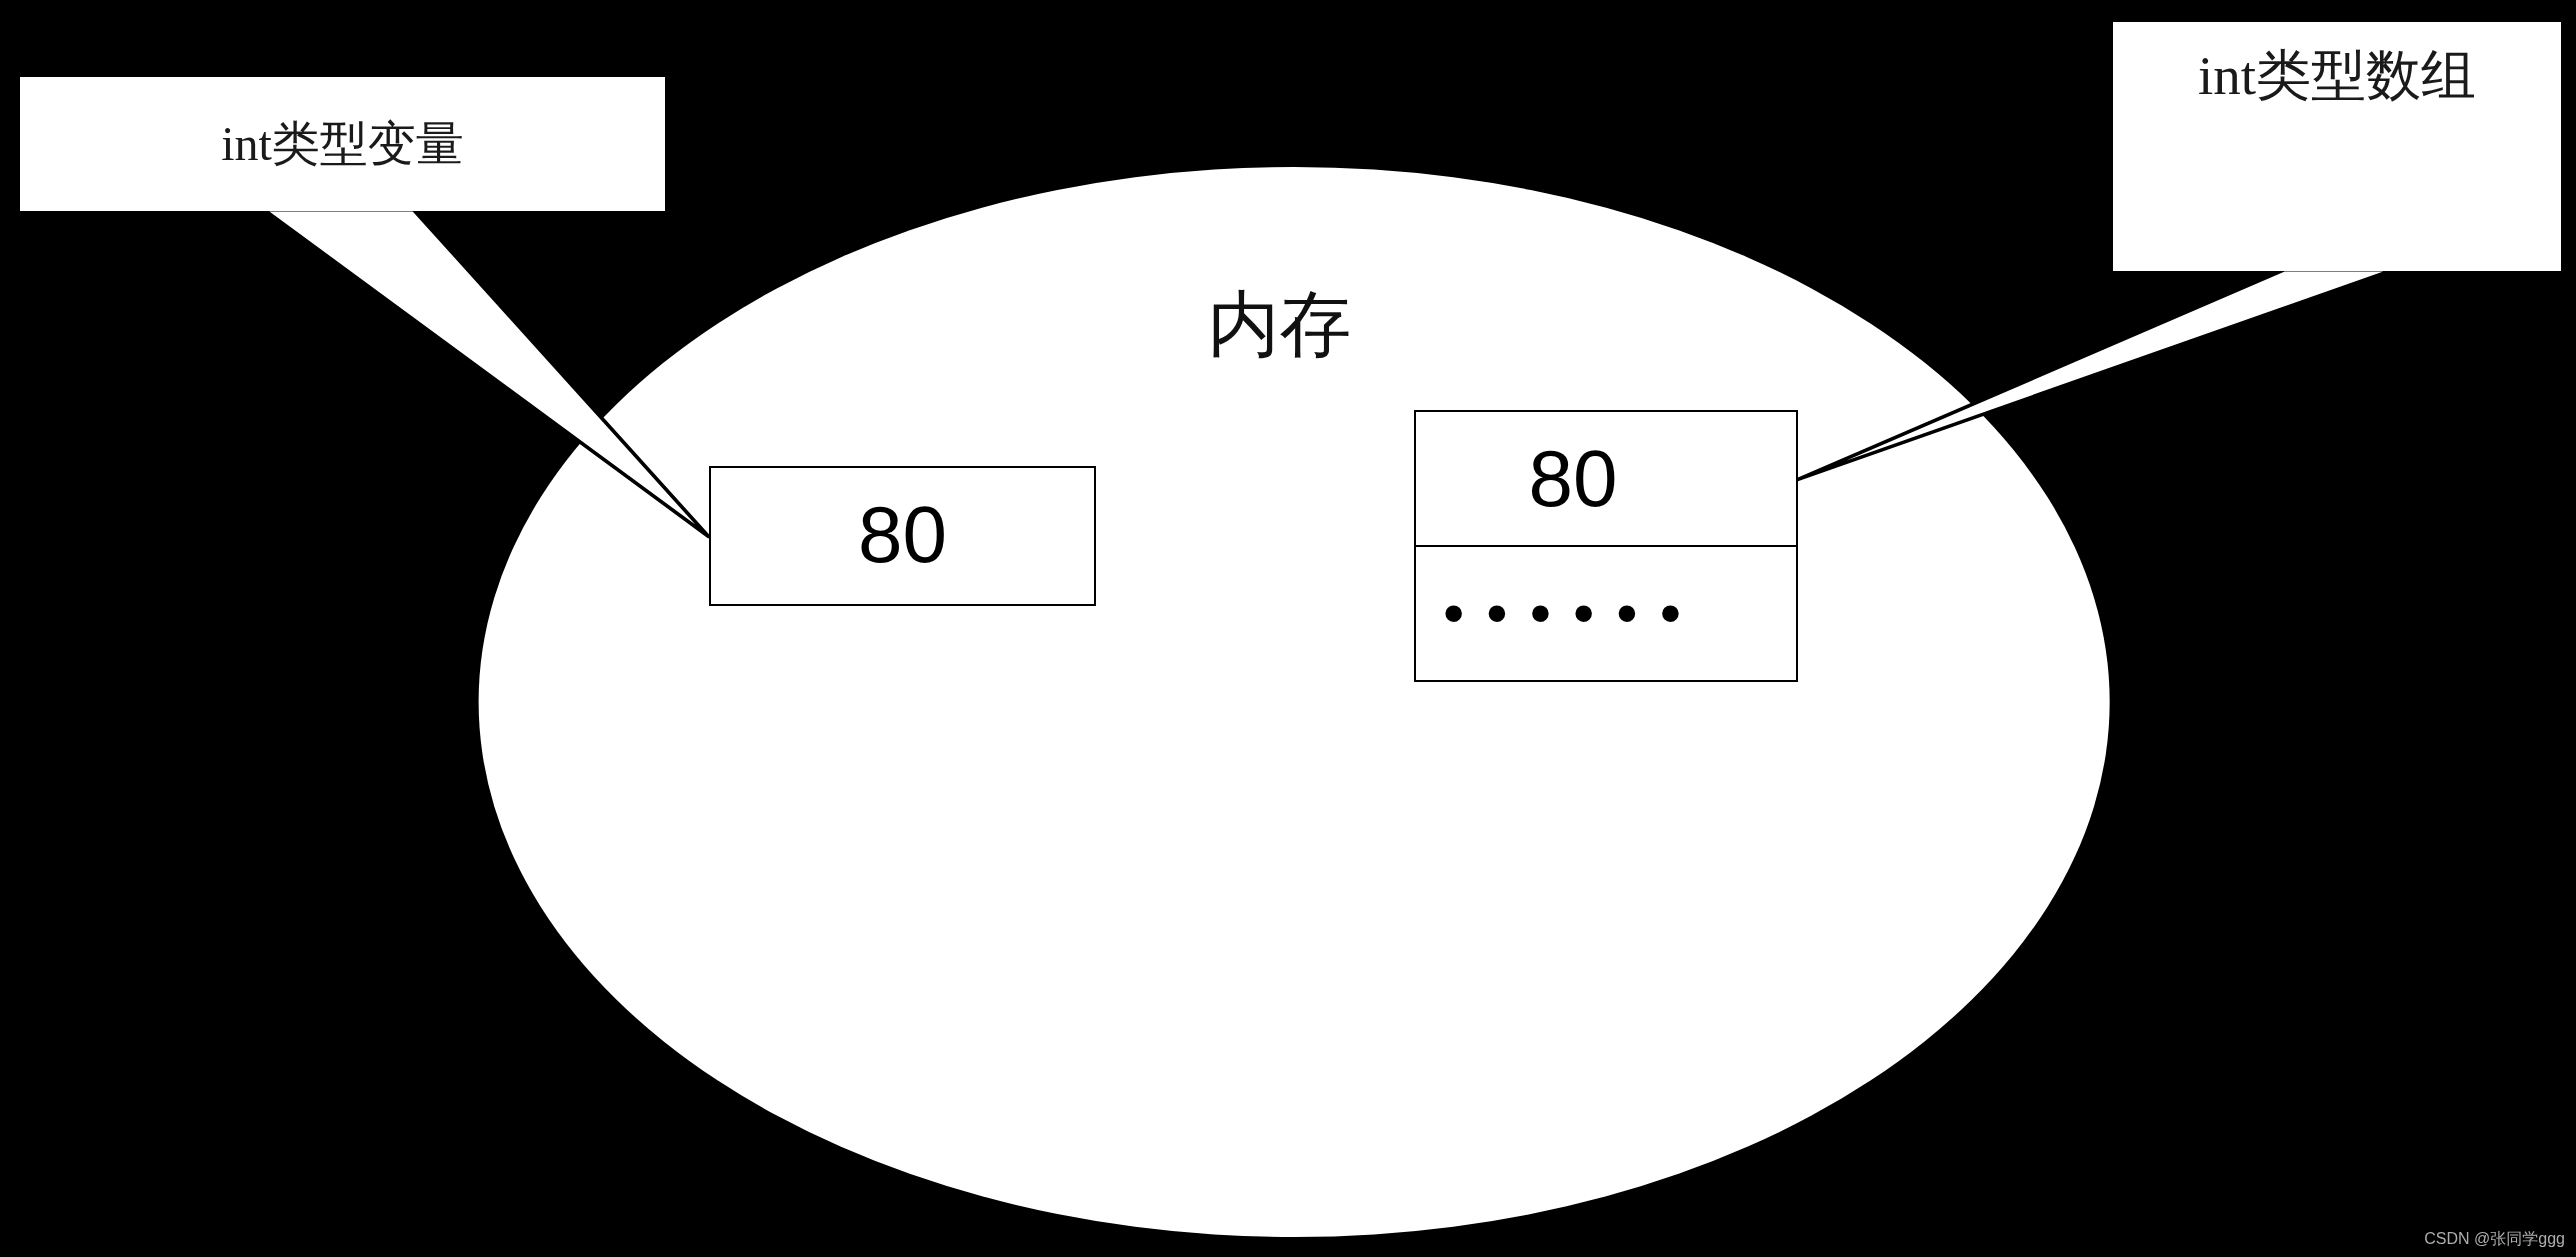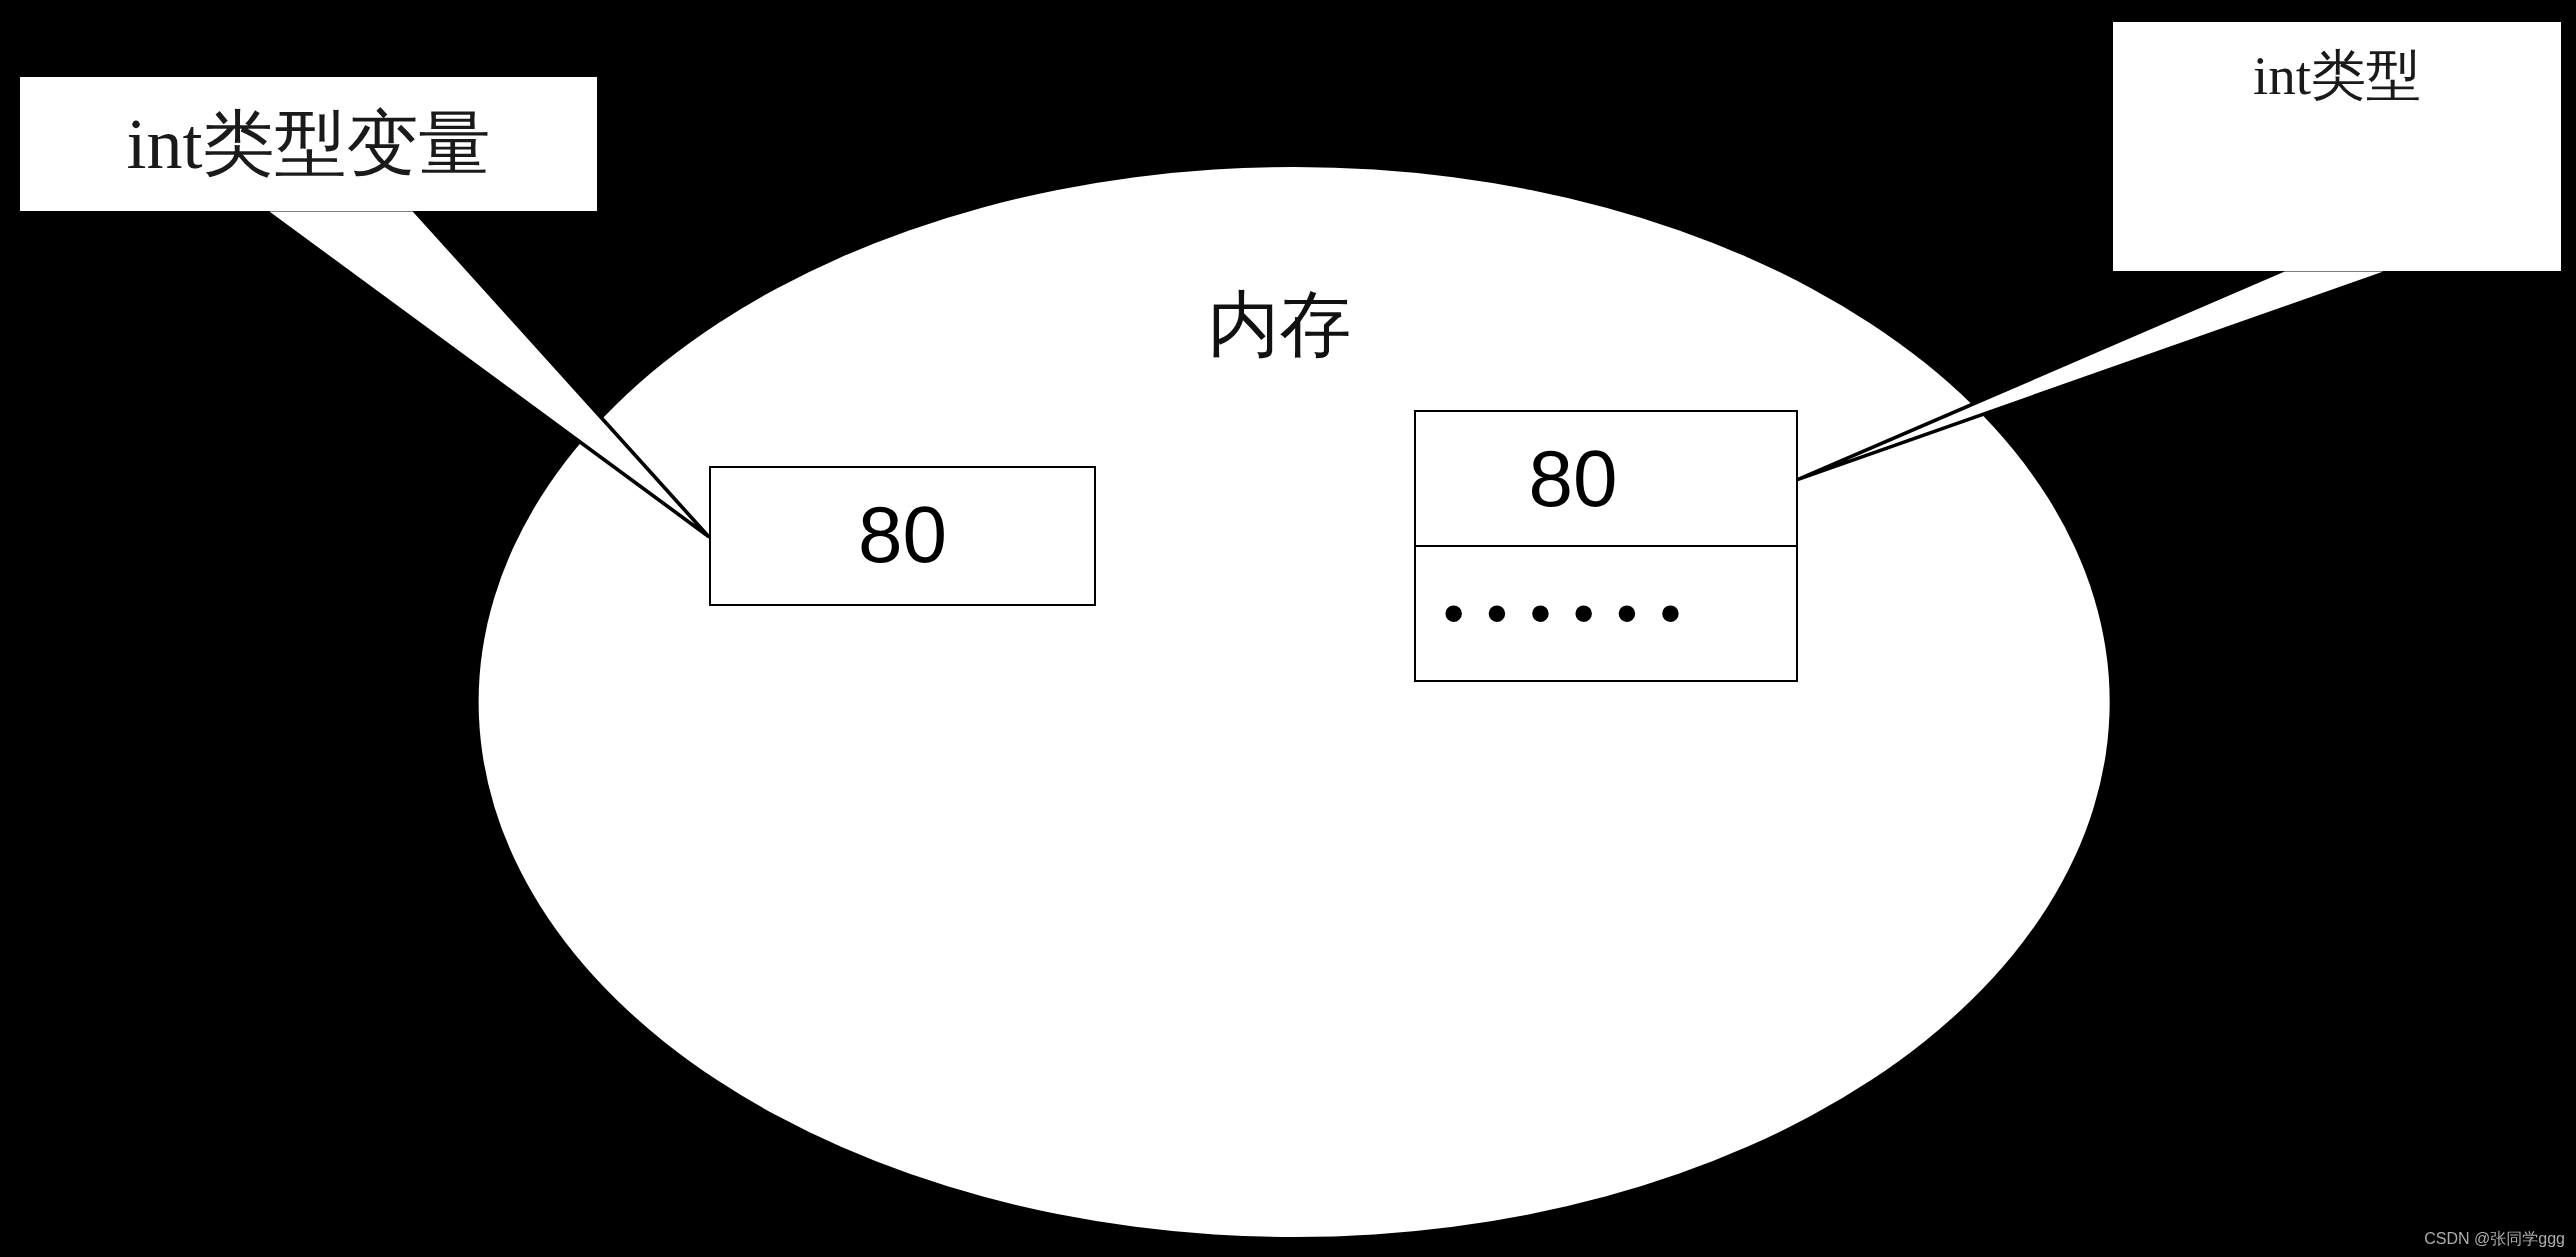--- a/index.html
+++ b/index.html
@@ -25,23 +25,23 @@
   .callout-box {
     position: absolute;
     background: #ffffff;
     color: #1a1a1a;
     text-align: center;
     font-family: "Liberation Serif", "DejaVu Serif", serif;
   }
   #callout-left {
     left: 20px;
     top: 77px;
-    width: 577px;
+    width: 645px;
     height: 134px;
-    font-size: 72px;
+    font-size: 48px;
     line-height: 134px;
     white-space: nowrap;
   }
   #callout-right {
     left: 2113px;
     top: 22px;
     width: 448px;
     height: 249px;
     font-size: 55px;
     display: flex;
@@ -128,20 +128,21 @@
     <polygon points="365,290 572,290 980,742" fill="#ffffff" stroke="#000000" stroke-width="5" stroke-linejoin="round"></polygon>
     <polygon points="3160,373 3311,373 2487,663" fill="#ffffff" stroke="#000000" stroke-width="5" stroke-linejoin="round"></polygon>
   </svg>
 
   <div id="callout-left" class="callout-box">
     <span>int类型变量</span>
   </div>
 
   <div id="callout-right" class="callout-box">
     <div class="callout-line">int类型</div>
+    <div class="callout-line">数组</div>
   </div>
 
   <div id="memory-label">内存</div>
 
   <div id="variable-box">
     <span>80</span>
   </div>
 
   <div id="array-box">
     <div class="array-cell">

